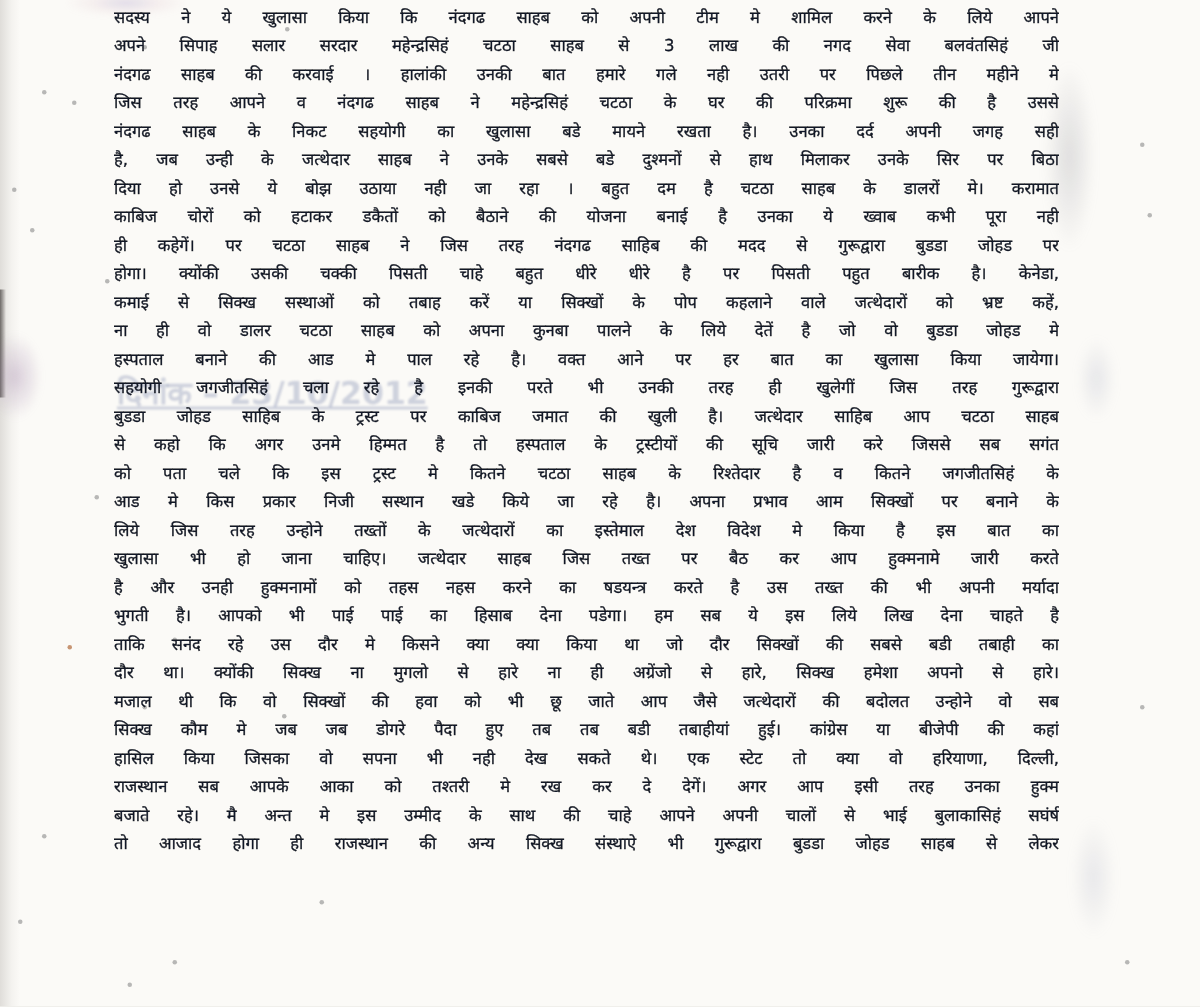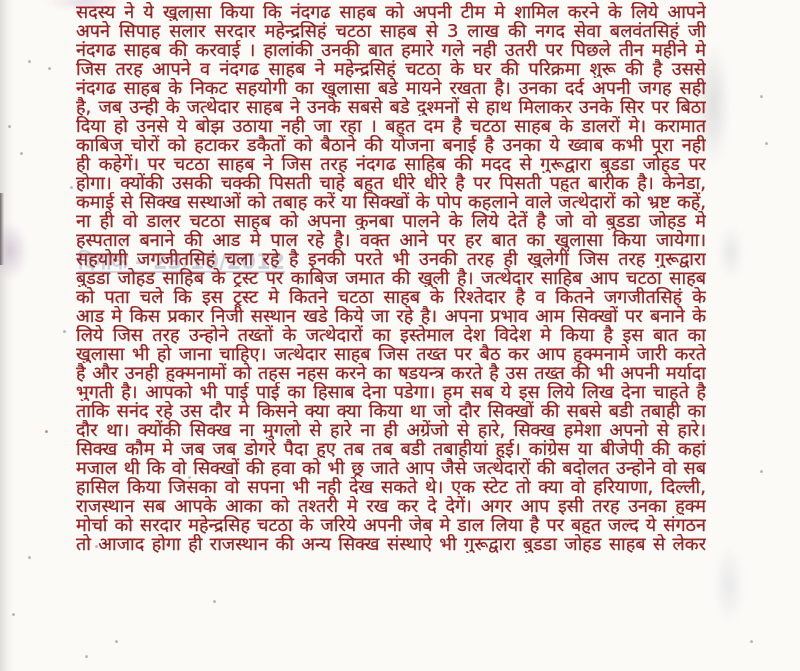--- a/index.html
+++ b/index.html
@@ -57,23 +57,23 @@
     color:rgba(135,145,180,0.38);
     filter:blur(0.7px);
     z-index:1;
     white-space:nowrap;
     text-decoration:underline;
   }
   
   .textblock{
     position:absolute;left:76px;top:2px;width:630px;height:667px;
     z-index:2;
-    font-size:18px;
+    font-size:11px;
     line-height:19.03px;
-    color:#b91c1c;
+    color:#0f172a;
     font-weight:500;
     -webkit-text-stroke:0.25px rgba(25,25,25,0.8);
   }
   .line{
     height:19.03px;
     overflow:hidden;
     text-align:justify;
     text-align-last:justify;
     white-space:normal;
   }
@@ -127,28 +127,29 @@
       <div class="line">है, जब उन्ही के जत्थेदार साहब ने उनके सबसे बडे दुश्मनों से हाथ मिलाकर उनके सिर पर बिठा</div>
       <div class="line">दिया हो उनसे ये बोझ उठाया नही जा रहा । बहुत दम है चटठा साहब के डालरों मे। करामात</div>
       <div class="line">काबिज चोरों को हटाकर डकैतों को बैठाने की योजना बनाई है उनका ये ख्वाब कभी पूरा नही</div>
       <div class="line">ही कहेगें। पर चटठा साहब ने जिस तरह नंदगढ साहिब की मदद से गुरूद्वारा बुडडा जोहड पर</div>
       <div class="line">होगा। क्योंकी उसकी चक्की पिसती चाहे बहुत धीरे धीरे है पर पिसती पहुत बारीक है। केनेडा,</div>
       <div class="line">कमाई से सिक्ख सस्थाओं को तबाह करें या सिक्खों के पोप कहलाने वाले जत्थेदारों को भ्रष्ट कहें,</div>
       <div class="line">ना ही वो डालर चटठा साहब को अपना कुनबा पालने के लिये देतें है जो वो बुडडा जोहड मे</div>
       <div class="line">हस्पताल बनाने की आड मे पाल रहे है। वक्त आने पर हर बात का खुलासा किया जायेगा।</div>
       <div class="line">सहयोगी जगजीतसिहं चला रहे है इनकी परते भी उनकी तरह ही खुलेगीं जिस तरह गुरूद्वारा</div>
       <div class="line">बुडडा जोहड साहिब के ट्रस्ट पर काबिज जमात की खुली है। जत्थेदार साहिब आप चटठा साहब</div>
+      <div class="line">से कहो कि अगर उनमे हिम्मत है तो हस्पताल के ट्रस्टीयों की सूचि जारी करे जिससे सब सगंत</div>
       <div class="line">को पता चले कि इस ट्रस्ट मे कितने चटठा साहब के रिश्तेदार है व कितने जगजीतसिहं के</div>
       <div class="line">आड मे किस प्रकार निजी सस्थान खडे किये जा रहे है। अपना प्रभाव आम सिक्खों पर बनाने के</div>
       <div class="line">लिये जिस तरह उन्होने तख्तों के जत्थेदारों का इस्तेमाल देश विदेश मे किया है इस बात का</div>
       <div class="line">खुलासा भी हो जाना चाहिए।  जत्थेदार साहब जिस तख्त पर बैठ कर आप हुक्मनामे जारी करते</div>
       <div class="line">है और उनही हुक्मनामों को तहस नहस करने का षडयन्त्र करते है उस तख्त की भी अपनी मर्यादा</div>
       <div class="line">भुगती है। आपको भी पाई पाई का हिसाब देना पडेगा। हम सब ये इस लिये लिख देना चाहते है</div>
       <div class="line">ताकि सनंद रहे उस दौर मे किसने क्या क्या किया था जो दौर सिक्खों की सबसे बडी तबाही का</div>
       <div class="line">दौर था। क्योंकी सिक्ख ना मुगलो से हारे ना ही अग्रेंजो से हारे, सिक्ख हमेशा अपनो से हारे।</div>
+      <div class="line">मजाल थी कि वो सिक्खों की हवा को भी छू जाते आप जैसे जत्थेदारों की बदोलत उन्होने वो सब</div>
       <div class="line">सिक्ख कौम मे जब जब डोगरे पैदा हुए तब तब बडी तबाहीयां हुई। कांग्रेस या बीजेपी की कहां</div>
-      <div class="line">मजाल थी कि वो सिक्खों की हवा को भी छू जाते आप जैसे जत्थेदारों की बदोलत उन्होने वो सब</div>
       <div class="line">हासिल किया जिसका वो सपना भी नही देख सकते थे। एक स्टेट तो क्या वो हरियाणा, दिल्ली,</div>
       <div class="line">राजस्थान सब आपके आका को तश्तरी मे रख कर दे देगें। अगर आप इसी तरह उनका हुक्म</div>
-      <div class="line">मोर्चा को सरदार महेन्द्रसिह चटठा के जरिये अपनी जेब मे डाल लिया है पर बहुत जल्द ये संगठन</div>
+      <div class="line">बजाते रहे। मै अन्त मे इस उम्मीद के साथ की चाहे आपने अपनी चालों से भाई बुलाकासिहं सघंर्ष</div>
       <div class="line">तो आजाद होगा ही राजस्थान की अन्य सिक्ख संस्थाऐ भी गुरूद्वारा बुडडा जोहड साहब से लेकर</div>
     </div>
 </div>
 
 </body></html>

